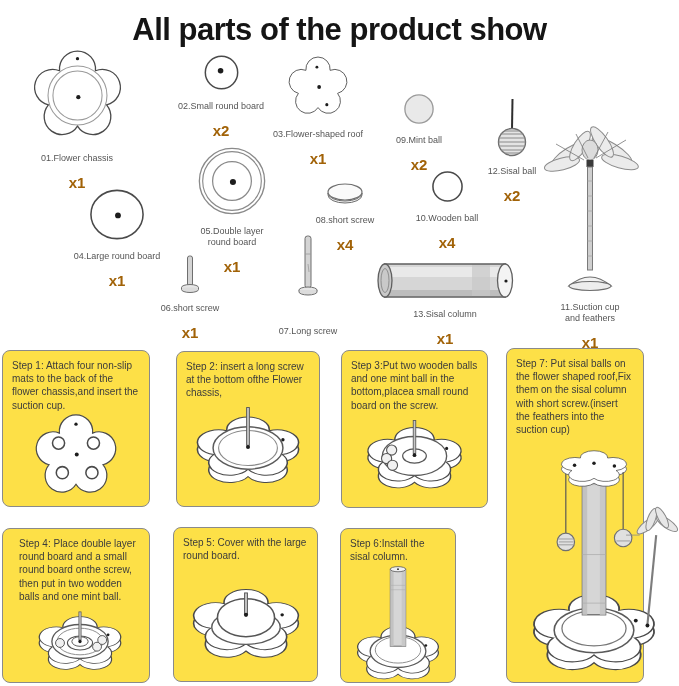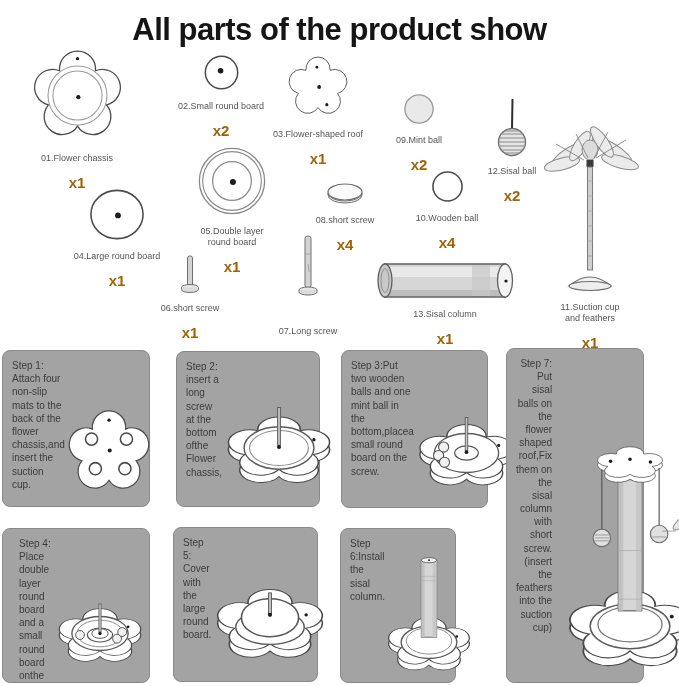--- a/index.html
+++ b/index.html
@@ -4,21 +4,21 @@
 <style>
   html,body{margin:0;padding:0;background:#fff;}
   body{width:679px;height:686px;position:relative;font-family:"Liberation Sans",sans-serif;color:#222;overflow:hidden;}
   .page-title{position:absolute;left:0;top:0;width:679px;text-align:center;font-size:31px;font-weight:bold;color:#151515;letter-spacing:-0.5px;margin:0;padding-top:12px;}
   .parts-section{position:absolute;left:0;top:40px;width:679px;height:305px;}
   .part{position:absolute;display:flex;flex-direction:column;align-items:center;}
   .part svg{display:block;overflow:visible;}
   .part-label{font-size:9px;color:#555;text-align:center;line-height:1.2;margin-top:10px;}
   .part-qty{font-size:15px;font-weight:bold;color:#a16207;text-align:center;margin-top:10px;}
   .steps-section{position:absolute;left:0;top:345px;width:679px;height:341px;}
-  .step-box{position:absolute;border:1px solid #8a8a8a;border-radius:8px;box-sizing:border-box;padding:8px 9px;display:flex;background:#a3a3a3;}
+  .step-box{position:absolute;border:1px solid #8a8a8a;border-radius:8px;box-sizing:border-box;padding:8px 9px;display:flex;flex-direction:column;background:#fde047;}
   .step-text{font-size:10px;line-height:1.32;color:#3c3c3c;margin:0;}
   .step-fig{margin:auto auto 2px auto;display:block;overflow:visible;}
   .stroke{fill:#fff;stroke:#4a4a4a;stroke-width:1.6;}
   .thin{fill:none;stroke:#9a9a9a;stroke-width:1.3;}
   .dot{fill:#1d1d1d;stroke:none;}
 </style>
 </head>
 <body>
 
 <svg width="0" height="0" style="position:absolute" aria-hidden="true">
@@ -220,21 +220,21 @@
         <circle cx="-33" cy="3" r="6"></circle>
         <circle cx="-26" cy="11" r="6"></circle>
       </g>
       <ellipse rx="14" ry="8.5" fill="#fff" stroke="#555" stroke-width="1.4"></ellipse>
       <rect x="-1.5" y="-42" width="3" height="39" fill="#c6c6c6" stroke="#555" stroke-width="1"></rect>
       <circle cy="-1" r="2.2" class="dot"></circle>
       <circle cx="38" cy="-9" r="1.8" class="dot"></circle>
     </svg>
   </div>
 
-  <div class="step-box" style="left:506px;top:3px;width:138px;height:335px;text-align:right;">
+  <div class="step-box" style="left:506px;top:3px;width:138px;height:335px;">
     <p class="step-text">Step 7: Put sisal balls on the flower shaped roof,Fix them on the sisal column with short screw.(insert the feathers into the suction cup)</p>
     <svg class="step-fig" width="156" height="240" viewBox="-80 -152 160 247">
       <g transform="translate(0,48)">
         <use href="#fp" transform="translate(0,8) scale(1.18,0.68)" class="stroke" stroke-width="2.2"></use>
         <use href="#fp" transform="scale(1.18,0.68)" class="stroke" stroke-width="2.2"></use>
         <ellipse rx="41" ry="23" fill="#fff" stroke="#5a5a5a" stroke-width="1.6"></ellipse>
         <ellipse cy="-2" rx="33" ry="18" fill="#fff" stroke="#777" stroke-width="1.3"></ellipse>
         <circle cx="43" cy="-10" r="2" class="dot"></circle>
       </g>
       <rect x="-12" y="-110" width="24" height="142" fill="#d6d6d6" stroke="#666" stroke-width="1.3"></rect>

